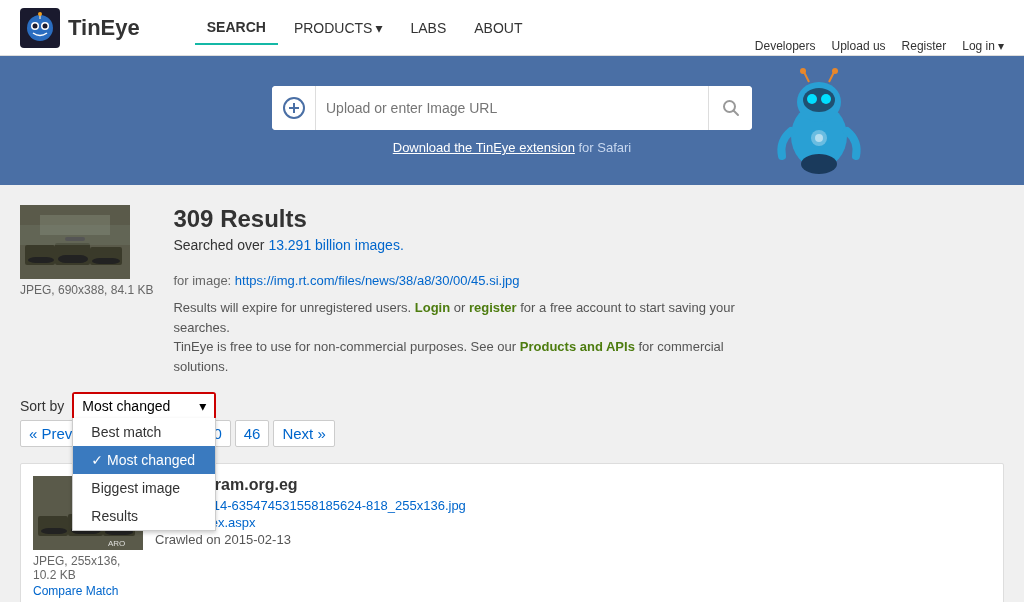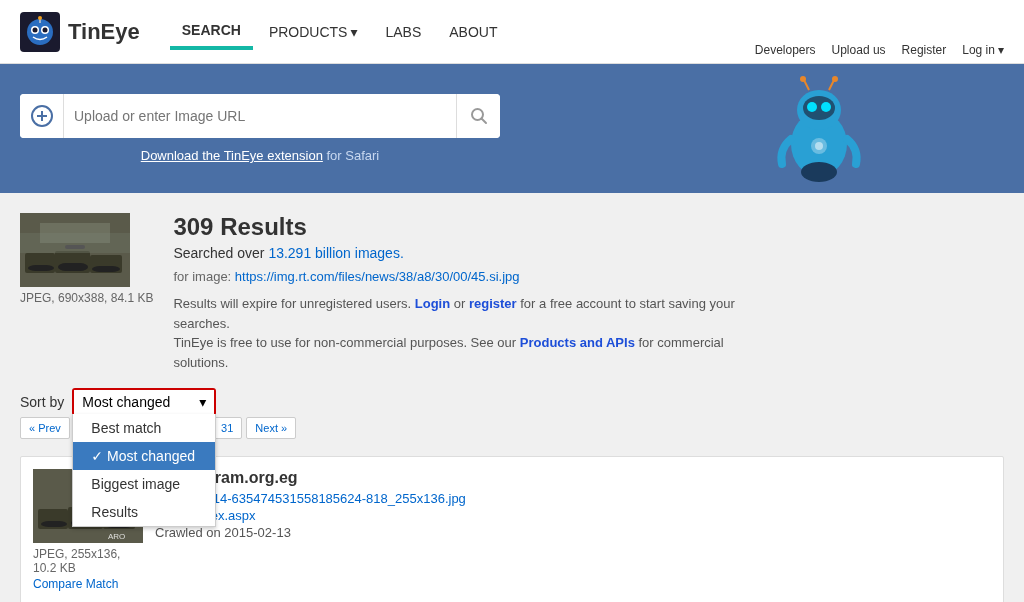--- a/index.html
+++ b/index.html
@@ -5,21 +5,22 @@
     * { margin: 0; padding: 0; box-sizing: border-box; }
     body { font-family: Arial, sans-serif; font-size: 14px; color: #333; background: #f0f0f0; width: 1024px; }
 
     
     .header {
       background: #fff;
       border-bottom: 1px solid #ddd;
       display: flex;
       align-items: center;
       padding: 17px 20px;
-      height: 64px;
+      height: 56px;
+      gap: 25px;
     }
     .logo-area {
       display: flex;
       align-items: center;
       margin-right: 30px;
       text-decoration: none;
     }
     .logo-icon {
       width: 40px;
       height: 40px;
@@ -40,21 +41,21 @@
       padding: 8px 12px;
       color: #333;
       text-decoration: none;
       font-size: 14px;
       cursor: pointer;
       display: flex;
       align-items: center;
       gap: 3px;
     }
     .nav-item.active {
-      border-bottom: 4px solid #14b8a6;
+      border-bottom: 2px solid #14b8a6;
       font-weight: bold;
     }
     .header-right {
       display: flex;
       align-items: center;
       gap: 16px;
       font-size: 12px;
       margin-top: 37px;
     }
     .header-right a {
@@ -66,21 +67,21 @@
       display: flex;
       align-items: center;
       gap: 3px;
     }
 
     
     .hero {
       background: #4a6fa5;
       padding: 30px 20px 30px;
       display: flex;
-      justify-content: flex-start;
+      justify-content: center;
       align-items: center;
       position: relative;
       min-height: 120px;
     }
     .search-area {
       display: flex;
       flex-direction: column;
       align-items: center;
       gap: 10px;
     }
@@ -164,21 +165,21 @@
     }
     .results-info h2 {
       font-size: 24px;
       font-weight: bold;
       color: #333;
       margin-bottom: 4px;
     }
     .results-info .subtitle {
       font-size: 14px;
       color: #333;
-      margin-bottom: 8px;
+      margin-bottom: 20px;
     }
     .results-info .subtitle a {
       color: #0066cc;
       text-decoration: none;
     }
     .results-info .image-url {
       font-size: 13px;
       color: #666;
       margin-bottom: 10px;
     }
@@ -186,21 +187,21 @@
       color: #0066cc;
       text-decoration: none;
     }
     .results-info .notice {
       font-size: 13px;
       color: #555;
       line-height: 1.5;
       max-width: 600px;
     }
     .results-info .notice a {
-      color: #1d4ed8;
+      color: #4d7c0f;
       text-decoration: none;
       font-weight: bold;
     }
 
     
     .sort-pagination-row {
       display: flex;
       align-items: flex-start;
       justify-content: space-between;
       margin-bottom: 16px;
@@ -260,21 +261,21 @@
       display: flex;
       align-items: center;
       gap: 4px;
     }
     .page-btn {
       padding: 4px 8px;
       border: 1px solid #ccc;
       background: #fff;
       color: #0066cc;
       cursor: pointer;
-      font-size: 11px;
+      font-size: 15px;
       border-radius: 2px;
       text-decoration: none;
     }
     .page-btn.active {
       background: #e0e0e0;
       color: #333;
       font-weight: bold;
     }
     .page-dots {
       padding: 4px 2px;
@@ -492,21 +493,21 @@
       </div>
     </div>
 
     <div class="pagination">
       <a class="page-btn" href="#">« Prev</a>
       <a class="page-btn active" href="#">1</a>
       <a class="page-btn" href="#">2</a>
       <a class="page-btn" href="#">3</a>
       <span class="page-dots">...</span>
       <a class="page-btn" href="#">30</a>
-      <a class="page-btn" href="#">31</a>
+      <a class="page-btn" href="#">46</a>
       <a class="page-btn" href="#">Next »</a>
     </div>
   </div>
 
   <div class="result-item">
     <div class="result-thumb">
       <div class="result-thumb-img">
         <svg width="110" height="74" viewBox="0 0 110 74" xmlns="http://www.w3.org/2000/svg">
           <rect width="110" height="74" fill="#5a5a4a"></rect>
           <rect x="5" y="40" width="30" height="20" rx="2" fill="#3a3a2a"></rect>

